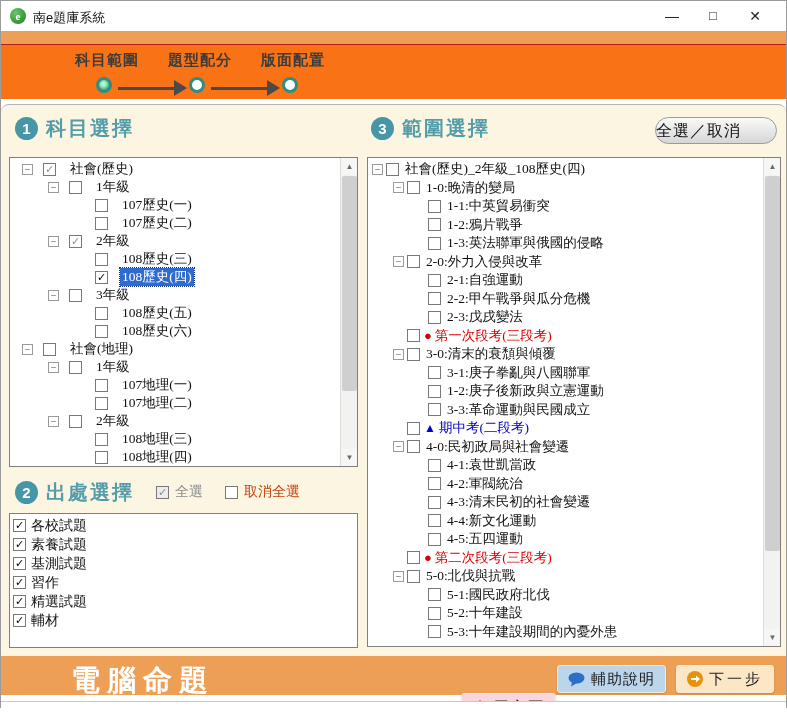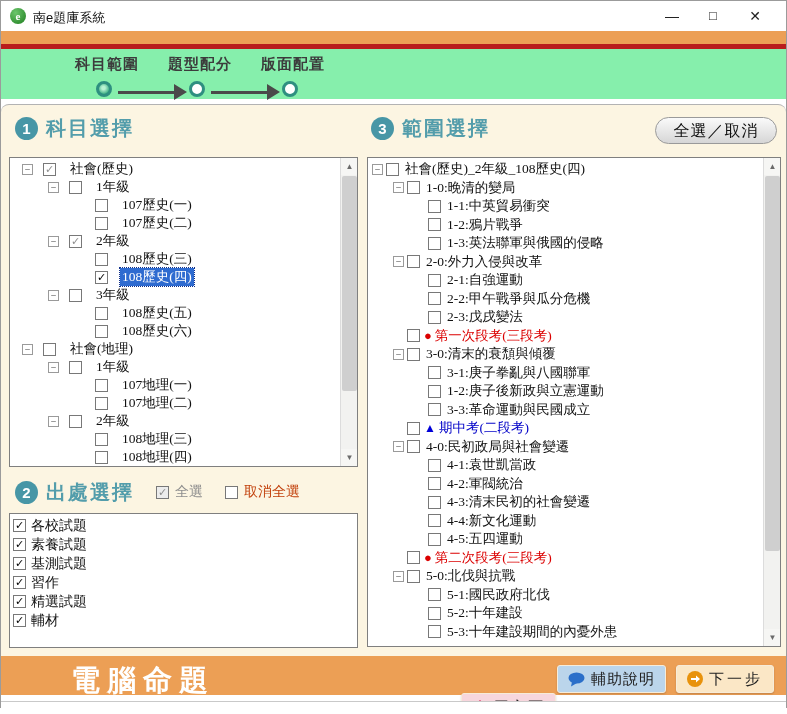--- a/index.html
+++ b/index.html
@@ -13,21 +13,21 @@
              background:radial-gradient(circle at 35% 30%, #6cc66c, #1e7d1e); color:#fff; font-weight:bold;
              font-size:11px; text-align:center; line-height:16px; font-family:"Liberation Serif", serif; }
   .apptitle { position:absolute; left:32px; top:8px; font-size:13px; color:#111; }
   .wctrl { position:absolute; top:5px; width:22px; height:20px; text-align:center; line-height:20px; font-size:14px; color:#222; cursor:default; }
   .wctrl.min { right:103px; }
   .wctrl.max { right:62px; font-size:13px; }
   .wctrl.cls { right:20px; }
 
   
   .topstrip { position:absolute; left:0; top:30px; width:100%; height:13px; background:#EC9F55; }
-  .steps { position:absolute; left:0; top:43px; width:100%; height:55px; background:#86efac; border-top:5px solid #b91c1c; }
+  .steps { position:absolute; left:0; top:43px; width:100%; height:55px; background:#f97316; border-top:1px solid #b91c1c; }
   .step { position:absolute; width:96px; text-align:center; top:6px; }
   .step .slabel { font-size:15px; font-weight:bold; color:#3c3c3c; letter-spacing:1px; }
   .scircle { position:absolute; top:32px; width:16px; height:16px; border:3px solid #2E8F80; border-radius:50%; background:#fff; }
   .scircle.active { background:radial-gradient(circle at 45% 40%, #b9f2d2 20%, #23a173 85%); }
   .s1 { left:58px; } .c1 { left:95px; }
   .s2 { left:151px; } .c2 { left:188px; }
   .s3 { left:244px; } .c3 { left:281px; }
   .arrowline { position:absolute; top:42px; height:3px; background:#4a4a4a; }
   .arrowhead { position:absolute; top:35px; width:0; height:0; border-top:8px solid transparent; border-bottom:8px solid transparent; border-left:13px solid #4a4a4a; }
   .al1 { left:117px; width:57px; } .ah1 { left:173px; }
@@ -85,21 +85,21 @@
   .hdr-check.disabled { color:#8d8d8d; }
   .hdr-check.disabled .cb { background:#ececec; color:#8d8d8d; }
 
   
   .source-list { position:absolute; inset:0; padding:2px 0 0 3px; font-family:"Liberation Serif", serif; font-size:14px; color:#111; }
   .srow { display:flex; align-items:center; height:19px; white-space:nowrap; }
   .srow .cb { margin-right:5px; color:#000; }
 
   
   .pillbtn { position:absolute; right:9px; top:12px; width:122px; height:27px; border:1px solid #9a9a9a; border-radius:14px;
-             background:linear-gradient(#fafafa, #d6d6d6); font-size:16px; color:#111; text-align:center; line-height:25px;
+             background:linear-gradient(#fafafa, #d6d6d6); font-size:16px; color:#111; text-align:left; line-height:25px;
              letter-spacing:1px; cursor:default; }
 
   
   .footer { position:absolute; left:0; top:655px; width:100%; height:39px; background:#EC9F55; }
   .brand { position:absolute; left:70px; top:5px; font-size:29px; font-weight:bold; color:#fff; letter-spacing:7px; }
   .fbtn { position:absolute; top:9px; height:28px; display:flex; align-items:center; padding:0 10px;
           border-radius:3px; border:1px solid #f7ecd9; font-size:15px; color:#222; box-shadow:0 1px 2px rgba(0,0,0,.18); cursor:default; }
   .fbtn .ficon { margin-right:6px; display:flex; }
   .fbtn-home { right:230px; background:#F7D6DD; letter-spacing:2px;margin-top:28px; }
   .fbtn-help { right:120px; background:#BBD5EB; letter-spacing:1px; }

